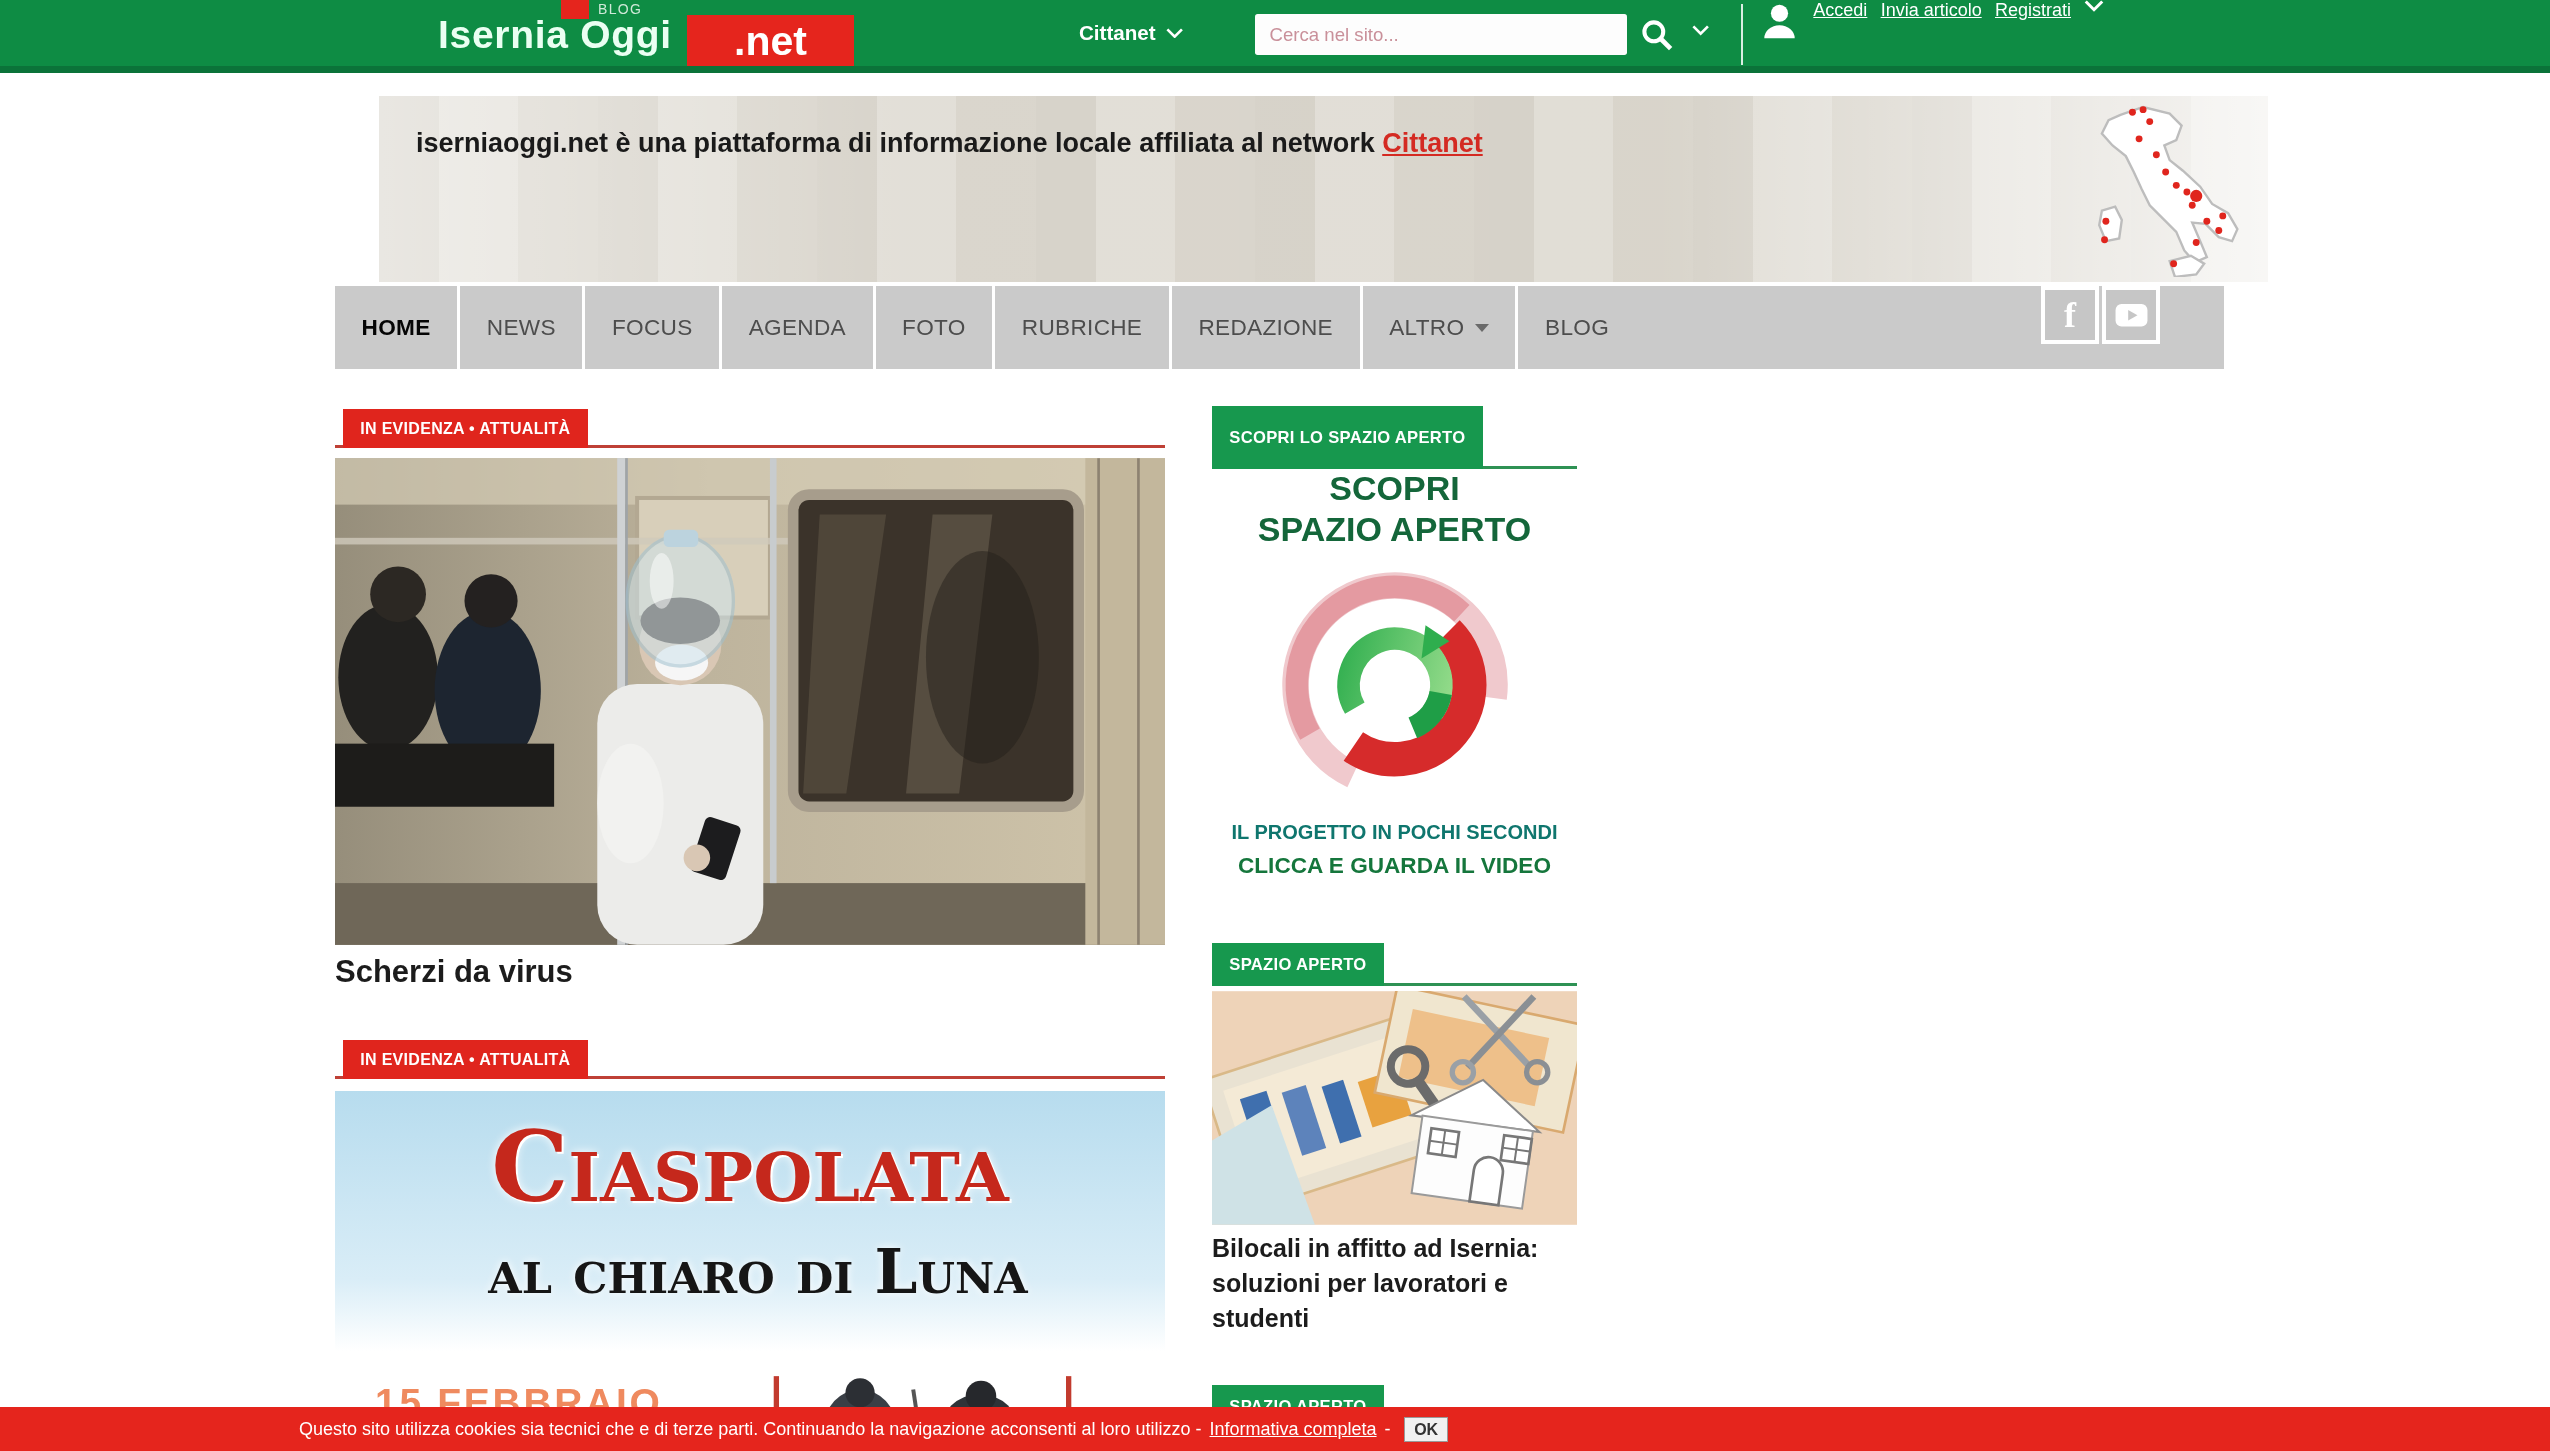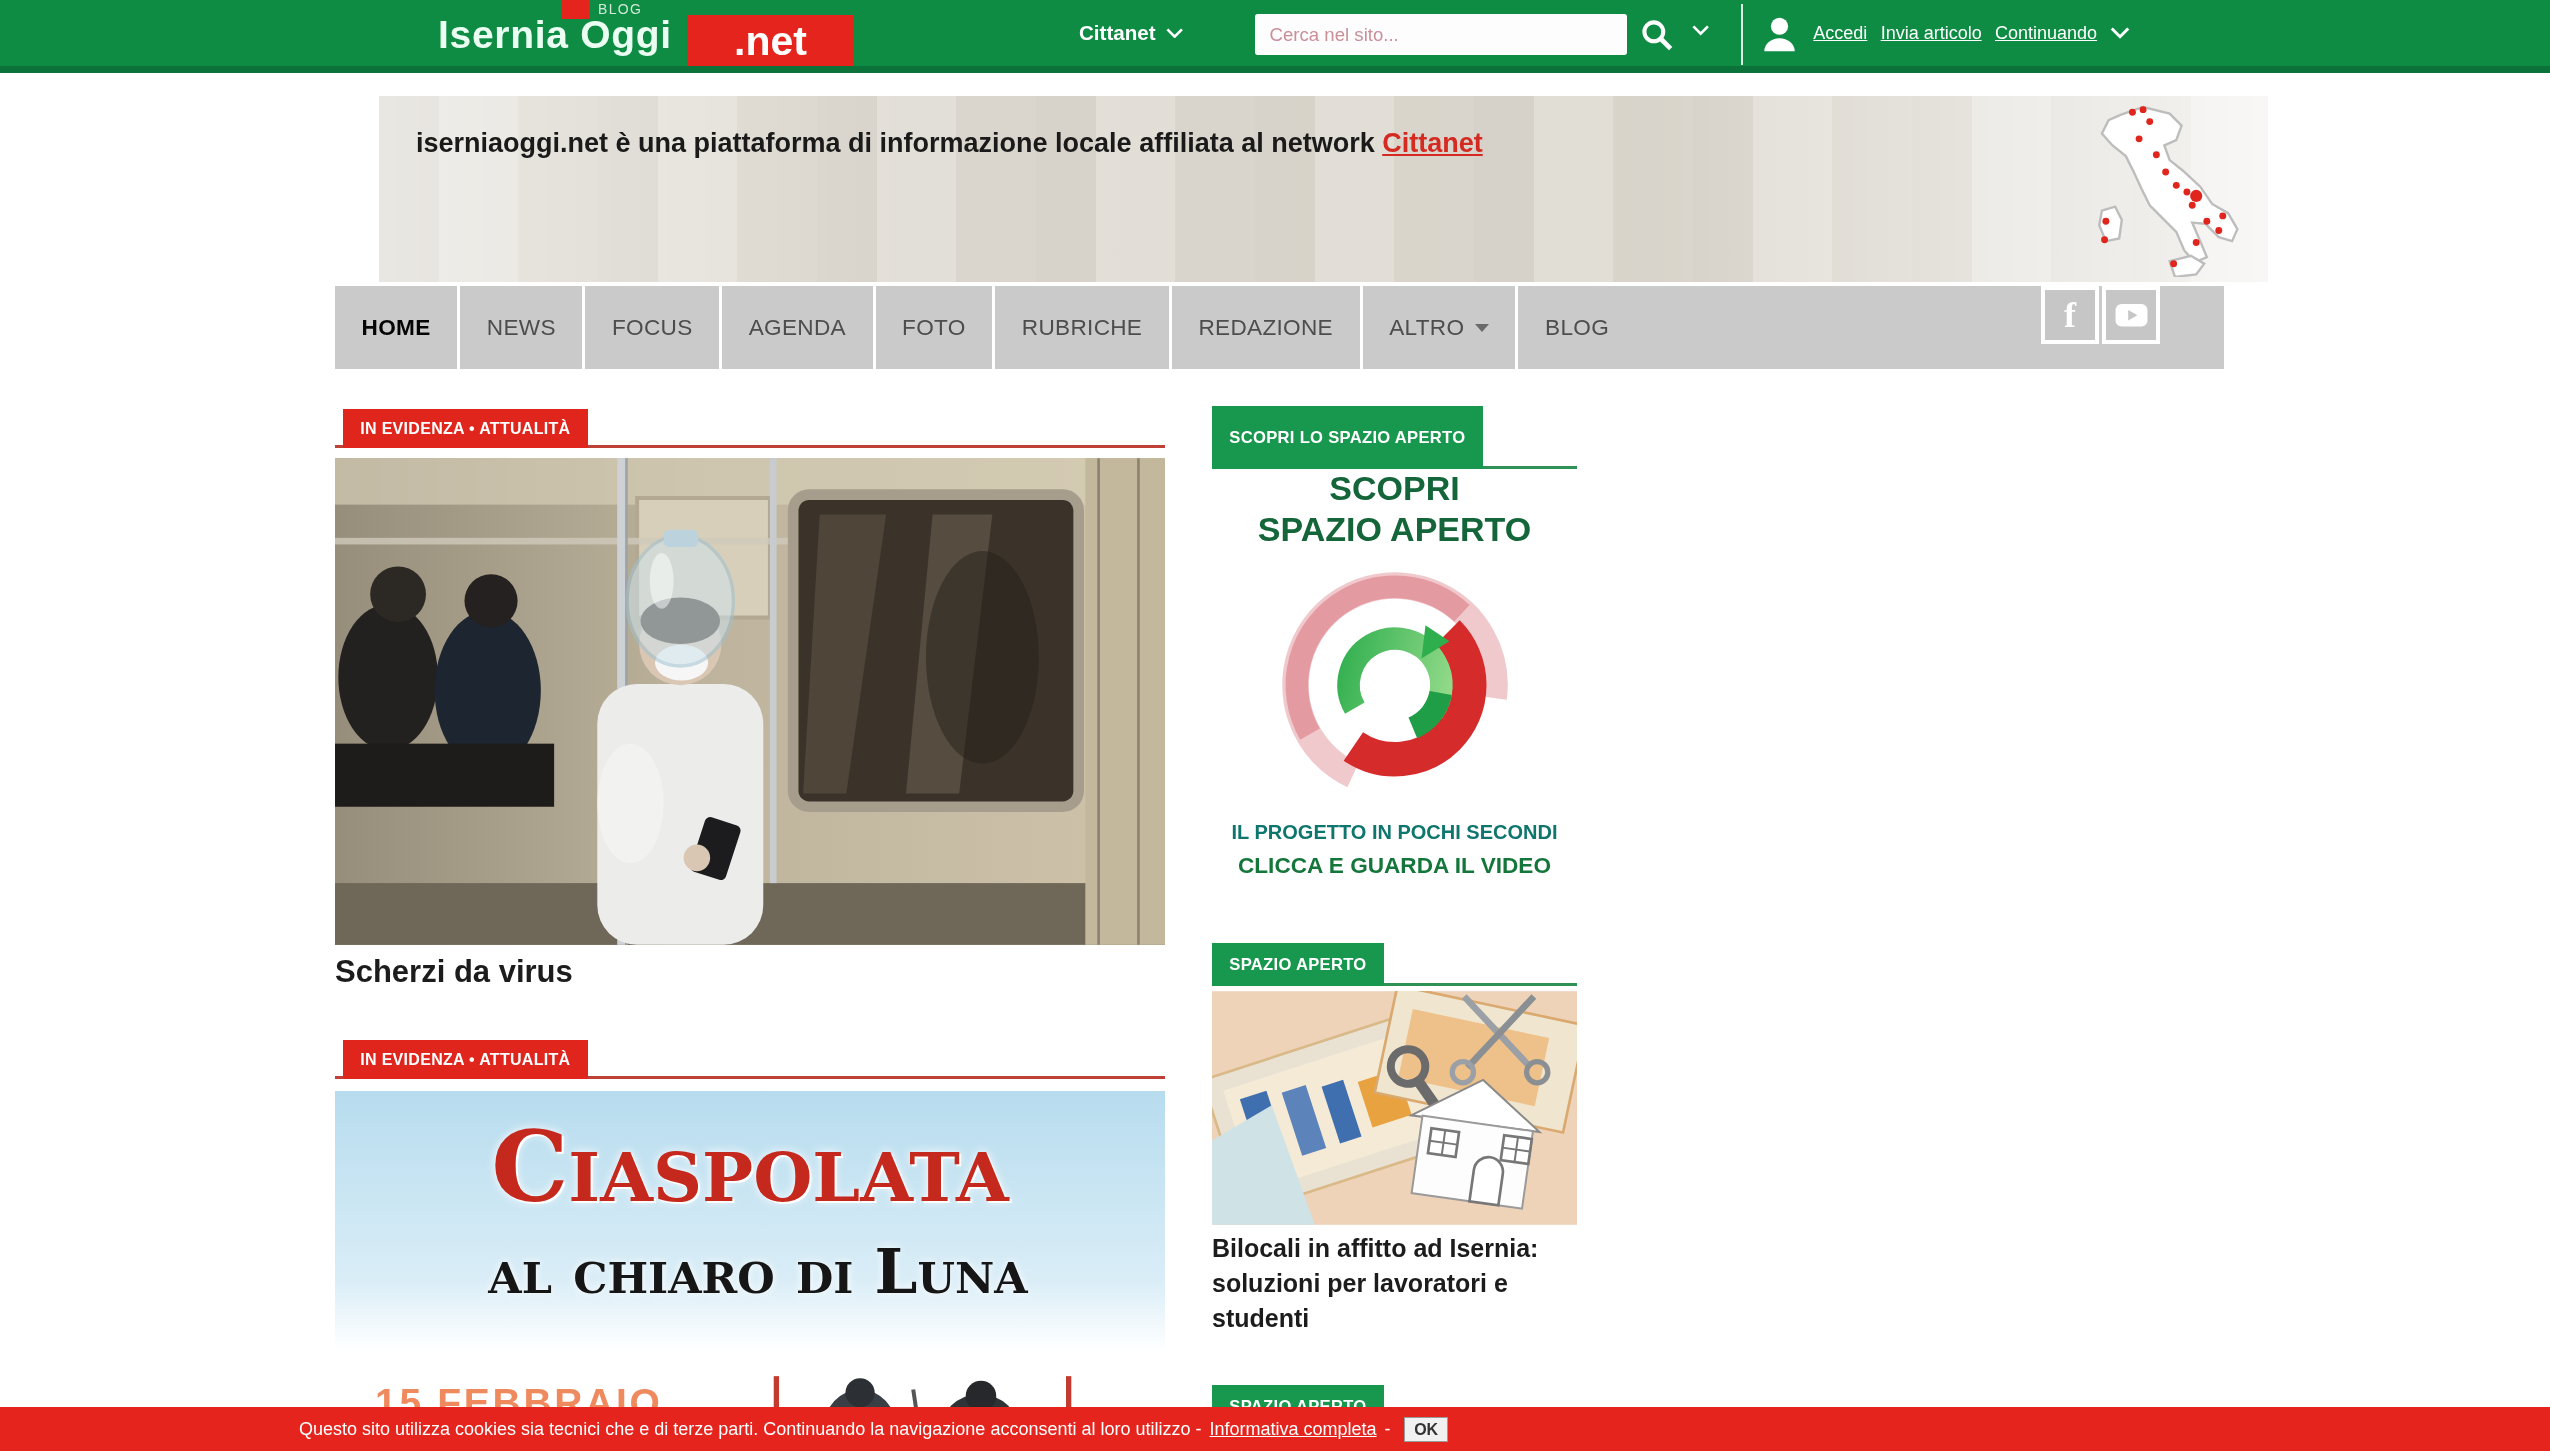--- a/index.html
+++ b/index.html
@@ -19,21 +19,21 @@
   .net-box span { color:#fff; font-size:41px; font-weight:bold; }
   .network-dd { position:absolute; left:1079px; top:0; height:66px; display:flex; align-items:center; gap:10.6px; cursor:pointer; }
   .network-dd span { color:#fff; font-size:20.6px; font-weight:bold; }
   .search-box { position:absolute; left:1255px; top:14px; width:372px; height:41px; background:#fdfdfd; border-radius:2.7px; }
   .search-input { width:100%; height:100%; border:none; outline:none; background:transparent; padding:0 14.6px;
                   font-size:18.6px; color:#444; font-family:"Liberation Sans", sans-serif; }
   .search-input::placeholder { color:#c9909a; opacity:1; }
   .search-btn { position:absolute; left:1635px; top:13.3px; width:43px; height:43px; display:flex; align-items:center; justify-content:center; cursor:pointer; }
   .search-chevron { position:absolute; left:1692px; top:25px; cursor:pointer; }
   .topbar-divider { position:absolute; left:1741px; top:4px; width:2px; height:61px; background:rgba(255,255,255,.85); }
-  .account { position:absolute; left:1759px; top:0; height:66px; display:flex; align-items:center; gap:13.3px; }
+  .account { position:absolute; left:1759px; top:0; height:66px; display:flex; align-items:flex-start; gap:13.3px; }
   .account a { color:#fff; font-size:18px; text-decoration:underline; cursor:pointer; }
   
   #banner { position:absolute; left:335px; top:96px; width:1889px; height:186px;
     background:
       linear-gradient(90deg, rgba(255,255,255,.55), rgba(255,255,255,.18) 28%, rgba(255,255,255,.15) 68%, rgba(255,255,255,.8)),
       repeating-linear-gradient(90deg, #cfcabf 0 60px, #dcd8cf 60px 139px, #d2cdc2 139px 219px),
       #dddddd; margin-left: 44px; }
   .banner-text { position:absolute; left:37px; top:32px; font-size:27px; font-weight:bold; color:#1a1a1a; }
   .banner-text a { color:#d42a22; text-decoration:underline; cursor:pointer; }
   .italy-map { position:absolute; right:12px; top:2.7px; }
@@ -131,21 +131,21 @@
     </div>
     <div class="topbar-divider"></div>
 
     <div class="account">
       <svg width="41" height="41" viewBox="0 0 62 62">
         <circle cx="31" cy="20" r="13" fill="#ffffff"></circle>
         <path d="M8,58 a23,20 0 0 1 46,0 z" fill="#ffffff"></path>
       </svg>
       <a>Accedi</a>
       <a>Invia articolo</a>
-      <a>Continuando</a>
+      <a>Registrati</a>
       <svg width="20" height="12" viewBox="0 0 26 16">
         <polyline points="2,2 13,13 24,2" fill="none" stroke="#ffffff" stroke-width="4"></polyline>
       </svg>
     </div>
   </div>
   <div id="topbar-strip"></div>
 
   <div id="banner">
     <div class="banner-text">
       <span>iserniaoggi.net è una piattaforma di informazione locale affiliata al network</span>

